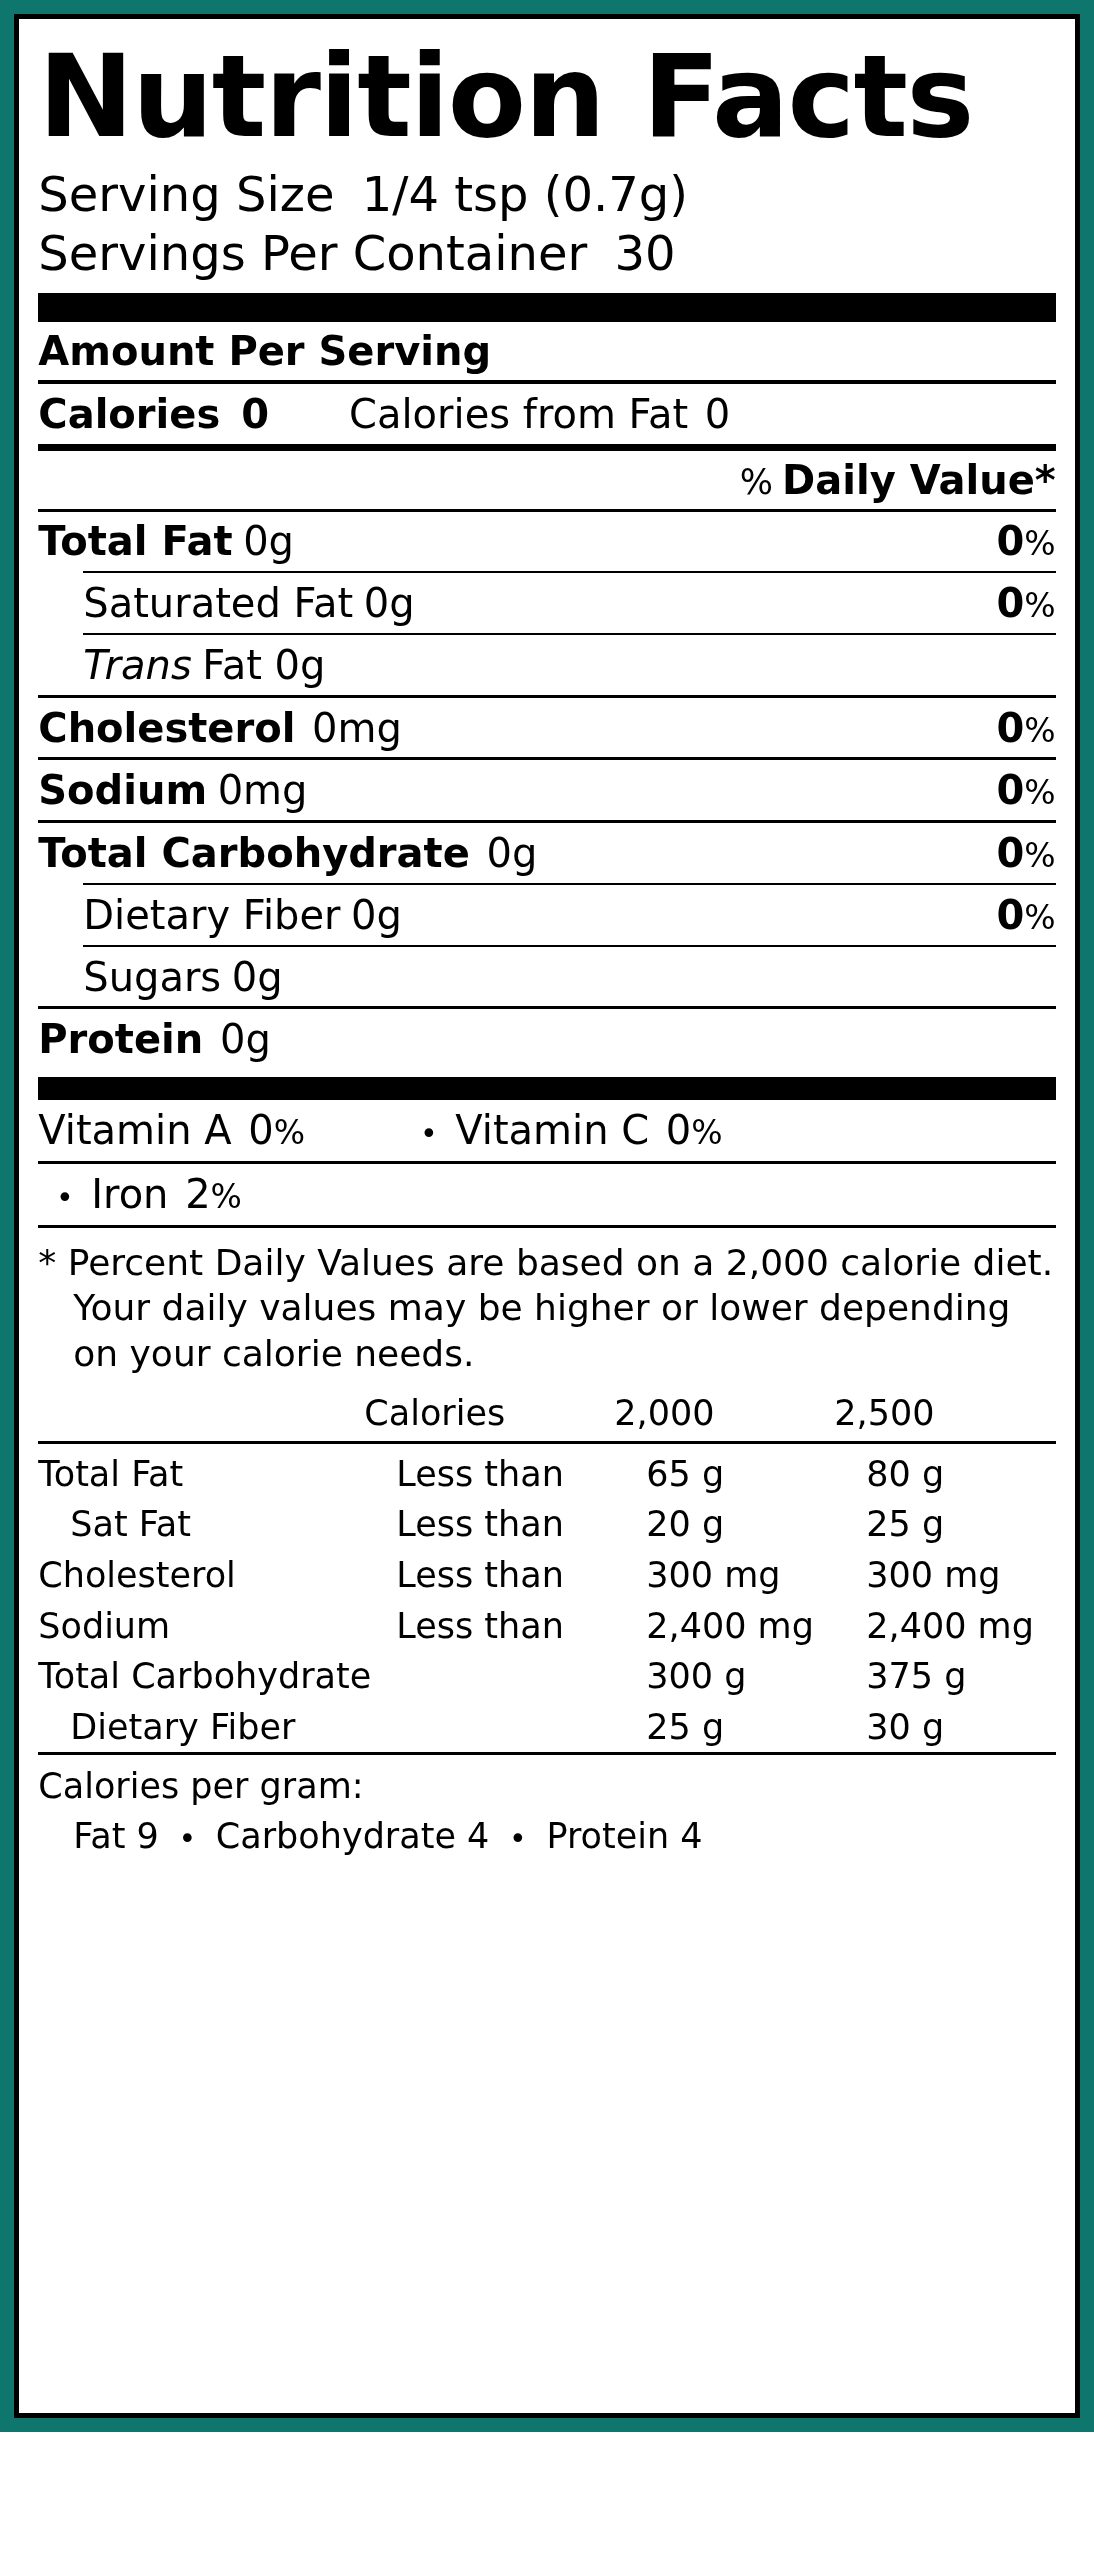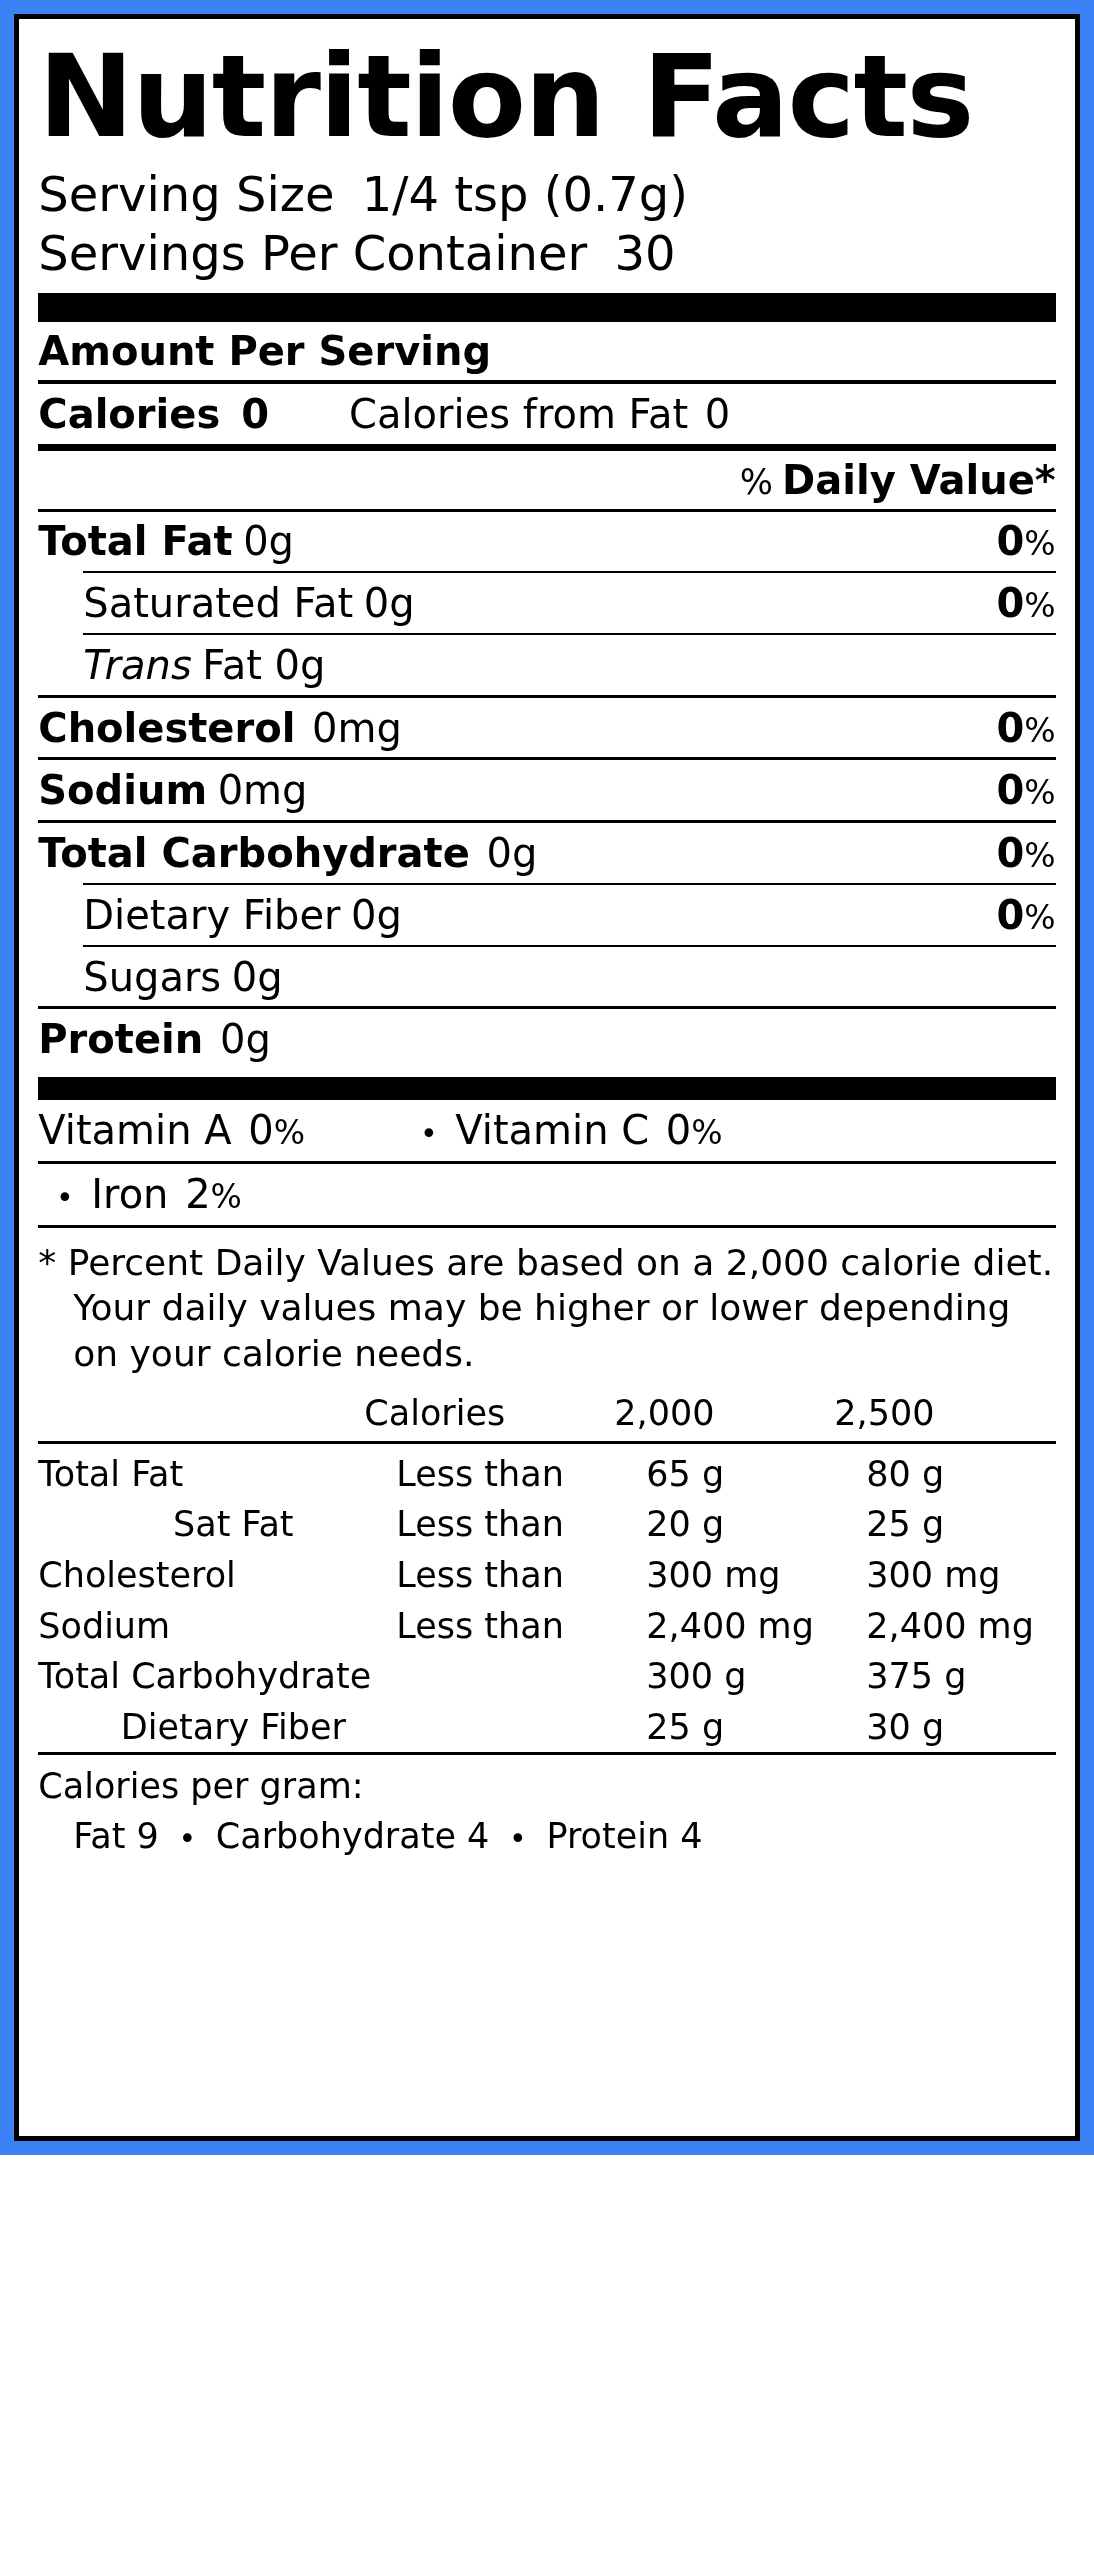--- a/index.html
+++ b/index.html
@@ -11,23 +11,23 @@
     font-family: "DejaVu Sans", sans-serif;
     color: #000000;
     width: 1094px;
     height: 2576px;
     overflow: hidden;
   }
 
   .label-wrap {
     box-sizing: border-box;
     width: 1094px;
-    height: 2155px;
+    height: 2432px;
     padding: 13.6px;
-    background: #3b82f6;
+    background: #0f766e;
   }
 
   .label {
     box-sizing: border-box;
     width: 100%;
     height: 100%;
     border: 5.3px solid #000000;
     background: #ffffff;
     padding: 10.6px 19.7px 7.6px 19.7px;
   }
@@ -177,21 +177,21 @@
   .dv-table td {
     padding: 5.3px 0 5.3px 0;
     white-space: nowrap;
     vertical-align: baseline;
   }
   .dv-table .c-name { width: 326px; }
   .dv-table .c-less { width: 250px; }
   .dv-table .c-2000 { width: 220px; }
   .dv-table .c-2500 { }
   .dv-table .hdr td { padding-bottom: 7.6px; }
-  .indent-1 { padding-left: 32px !important; text-align: center; }
+  .indent-1 { padding-left: 32px !important; }
 
   .cpg {
     font-size: 35px;
     padding: 10.6px 0 4.5px 0;
   }
   .cpg-line {
     font-size: 35px;
     display: flex;
     align-items: flex-end;
     padding: 6px 0 3px 0;

